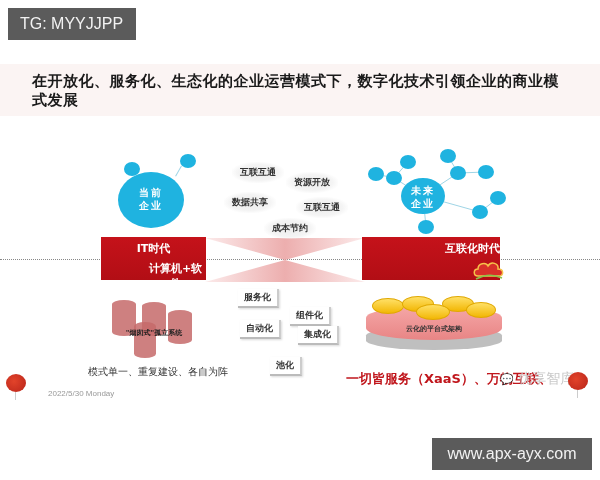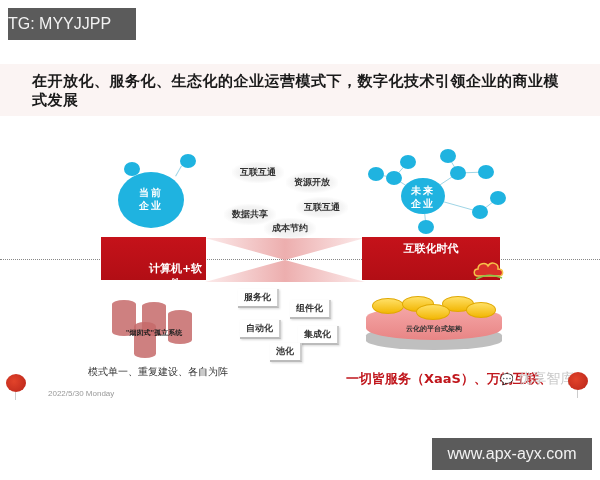--- a/index.html
+++ b/index.html
@@ -2,21 +2,21 @@
 <html><head>
 <meta charset="utf-8">
 <style>
   * { box-sizing: border-box; margin: 0; padding: 0; }
   html, body { width: 600px; height: 480px; background: #ffffff; overflow: hidden; }
   body { position: relative; font-family: "DejaVu Sans", "Liberation Sans", sans-serif; color: #222; }
 
   .abs { position: absolute; }
 
   .tg-badge { left: 8px; top: 8px; width: 128px; height: 32px; background: #5b5b5b; color: #f2f2f2;
-    font-family: "Liberation Sans", sans-serif; font-size: 16px; line-height: 32px; padding-left: 0; }
+    font-family: "Liberation Sans", sans-serif; font-size: 16px; line-height: 32px; padding-left: 12px; }
 
   .title-band { left: 0; top: 64px; width: 600px; height: 52px; background: #fbf4f3; }
   .title-text { left: 32px; top: 72px; width: 540px; font-size: 15px; font-weight: bold; line-height: 19px; color: #1a1a1a; letter-spacing: 0.5px; }
 
   
   .bubble { border-radius: 50%; background: #1fb3e0; }
   .bubble-label { color: #fff; font-size: 10px; font-weight: bold; text-align: center; line-height: 13px; letter-spacing: 2px; }
 
   .link-line { background: #9fd5e6; height: 1px; transform-origin: 0 0; }
 
@@ -70,43 +70,44 @@
       <stop offset="0" stop-color="#fbe6e6"></stop>
       <stop offset="0.5" stop-color="#e89a9a"></stop>
       <stop offset="1" stop-color="#fbe6e6"></stop>
     </linearGradient>
   </defs>
   <polygon points="0,0 160,0 80,22" fill="url(#xg)" opacity="0.8"></polygon>
   <polygon points="0,44 160,44 80,22" fill="url(#xg)" opacity="0.8"></polygon>
 </svg>
 
 <div class="abs era-bar" style="left:101px;top:237px;width:105px;height:43px;">
+  <div class="l1">IT时代</div>
   <div class="l2">计算机+软件</div>
 </div>
 
 <div class="abs" style="left:112px;top:296px;width:80px;height:64px;">
   <div class="abs cyl" style="left:0;top:4px;width:24px;height:36px;"></div>
   <div class="abs cyl" style="left:30px;top:6px;width:24px;height:34px;"></div>
   <div class="abs cyl" style="left:56px;top:14px;width:24px;height:34px;"></div>
   <div class="abs cyl" style="left:22px;top:26px;width:22px;height:36px;"></div>
   <div class="abs" style="left:-8px;top:32px;width:100px;font-size:7px;font-weight:bold;color:#222;text-align:center;">"烟囱式"孤立系统</div>
 </div>
 <div class="abs plain-caption" style="left:88px;top:365px;text-align:right;">模式单一、重复建设、各自为阵</div>
 
 <div class="abs cloud-tag" style="left:232px;top:162px;">互联互通</div>
 <div class="abs cloud-tag" style="left:286px;top:172px;">资源开放</div>
-<div class="abs cloud-tag" style="left:224px;top:192px;margin-top:12px;">数据共享</div>
+<div class="abs cloud-tag" style="left:224px;top:192px;">数据共享</div>
 <div class="abs cloud-tag" style="left:296px;top:197px;">互联互通</div>
 <div class="abs cloud-tag" style="left:264px;top:218px;">成本节约</div>
 
 <div class="abs chip" style="left:238px;top:289px;">服务化</div>
-<div class="abs chip" style="left:290px;top:300px;">组件化</div>
+<div class="abs chip" style="left:290px;top:307px;">组件化</div>
 <div class="abs chip" style="left:240px;top:320px;">自动化</div>
 <div class="abs chip" style="left:298px;top:326px;">集成化</div>
-<div class="abs chip" style="left:270px;top:343px;">池化</div>
+<div class="abs chip" style="left:270px;top:357px;">池化</div>
 
 <svg class="abs" style="left:362px;top:142px;" width="148" height="96" viewBox="0 0 148 96">
   <g stroke="#9fd5e6" stroke-width="1">
     <line x1="61" y1="54" x2="32" y2="36"></line>
     <line x1="32" y1="36" x2="14" y2="32"></line>
     <line x1="32" y1="36" x2="46" y2="20"></line>
     <line x1="61" y1="54" x2="96" y2="31"></line>
     <line x1="96" y1="31" x2="86" y2="14"></line>
     <line x1="96" y1="31" x2="124" y2="30"></line>
     <line x1="61" y1="54" x2="118" y2="70"></line>
@@ -124,21 +125,21 @@
     <ellipse cx="118" cy="70" rx="8" ry="7"></ellipse>
     <ellipse cx="64" cy="85" rx="8" ry="7"></ellipse>
     <ellipse cx="61" cy="54" rx="22" ry="18"></ellipse>
   </g>
 </svg>
 <div class="abs bubble-label" style="left:401px;top:184px;width:44px;">
   <div>未来</div>
   <div>企业</div>
 </div>
 
-<div class="abs era-bar" style="left:362px;top:237px;width:138px;height:43px;">
+<div class="abs era-bar" style="left:362px;top:237px;width:138px;height:43px;text-align:right;">
   <div class="l1">互联化时代</div>
 </div>
 
 <svg class="abs" style="left:472px;top:258px;" width="34" height="24" viewBox="0 0 34 24">
   <path d="M6,18 C1,18 1,11 6,11 C6,5 14,4 16,8 C19,3 27,5 26,11 C32,11 32,18 27,18 Z" fill="#d9302a" stroke="#f6c24a" stroke-width="1.5"></path>
   <path d="M4,21 Q17,14 30,20" stroke="#8bc34a" stroke-width="1.5" fill="none"></path>
 </svg>
 
 <div class="abs" style="left:366px;top:296px;width:136px;height:58px;font-family:Liberation Serif, serif;">
   <div class="abs" style="left:0;top:30px;width:136px;height:24px;background:#bfbfbf;border-radius:50%/40%;"></div>

